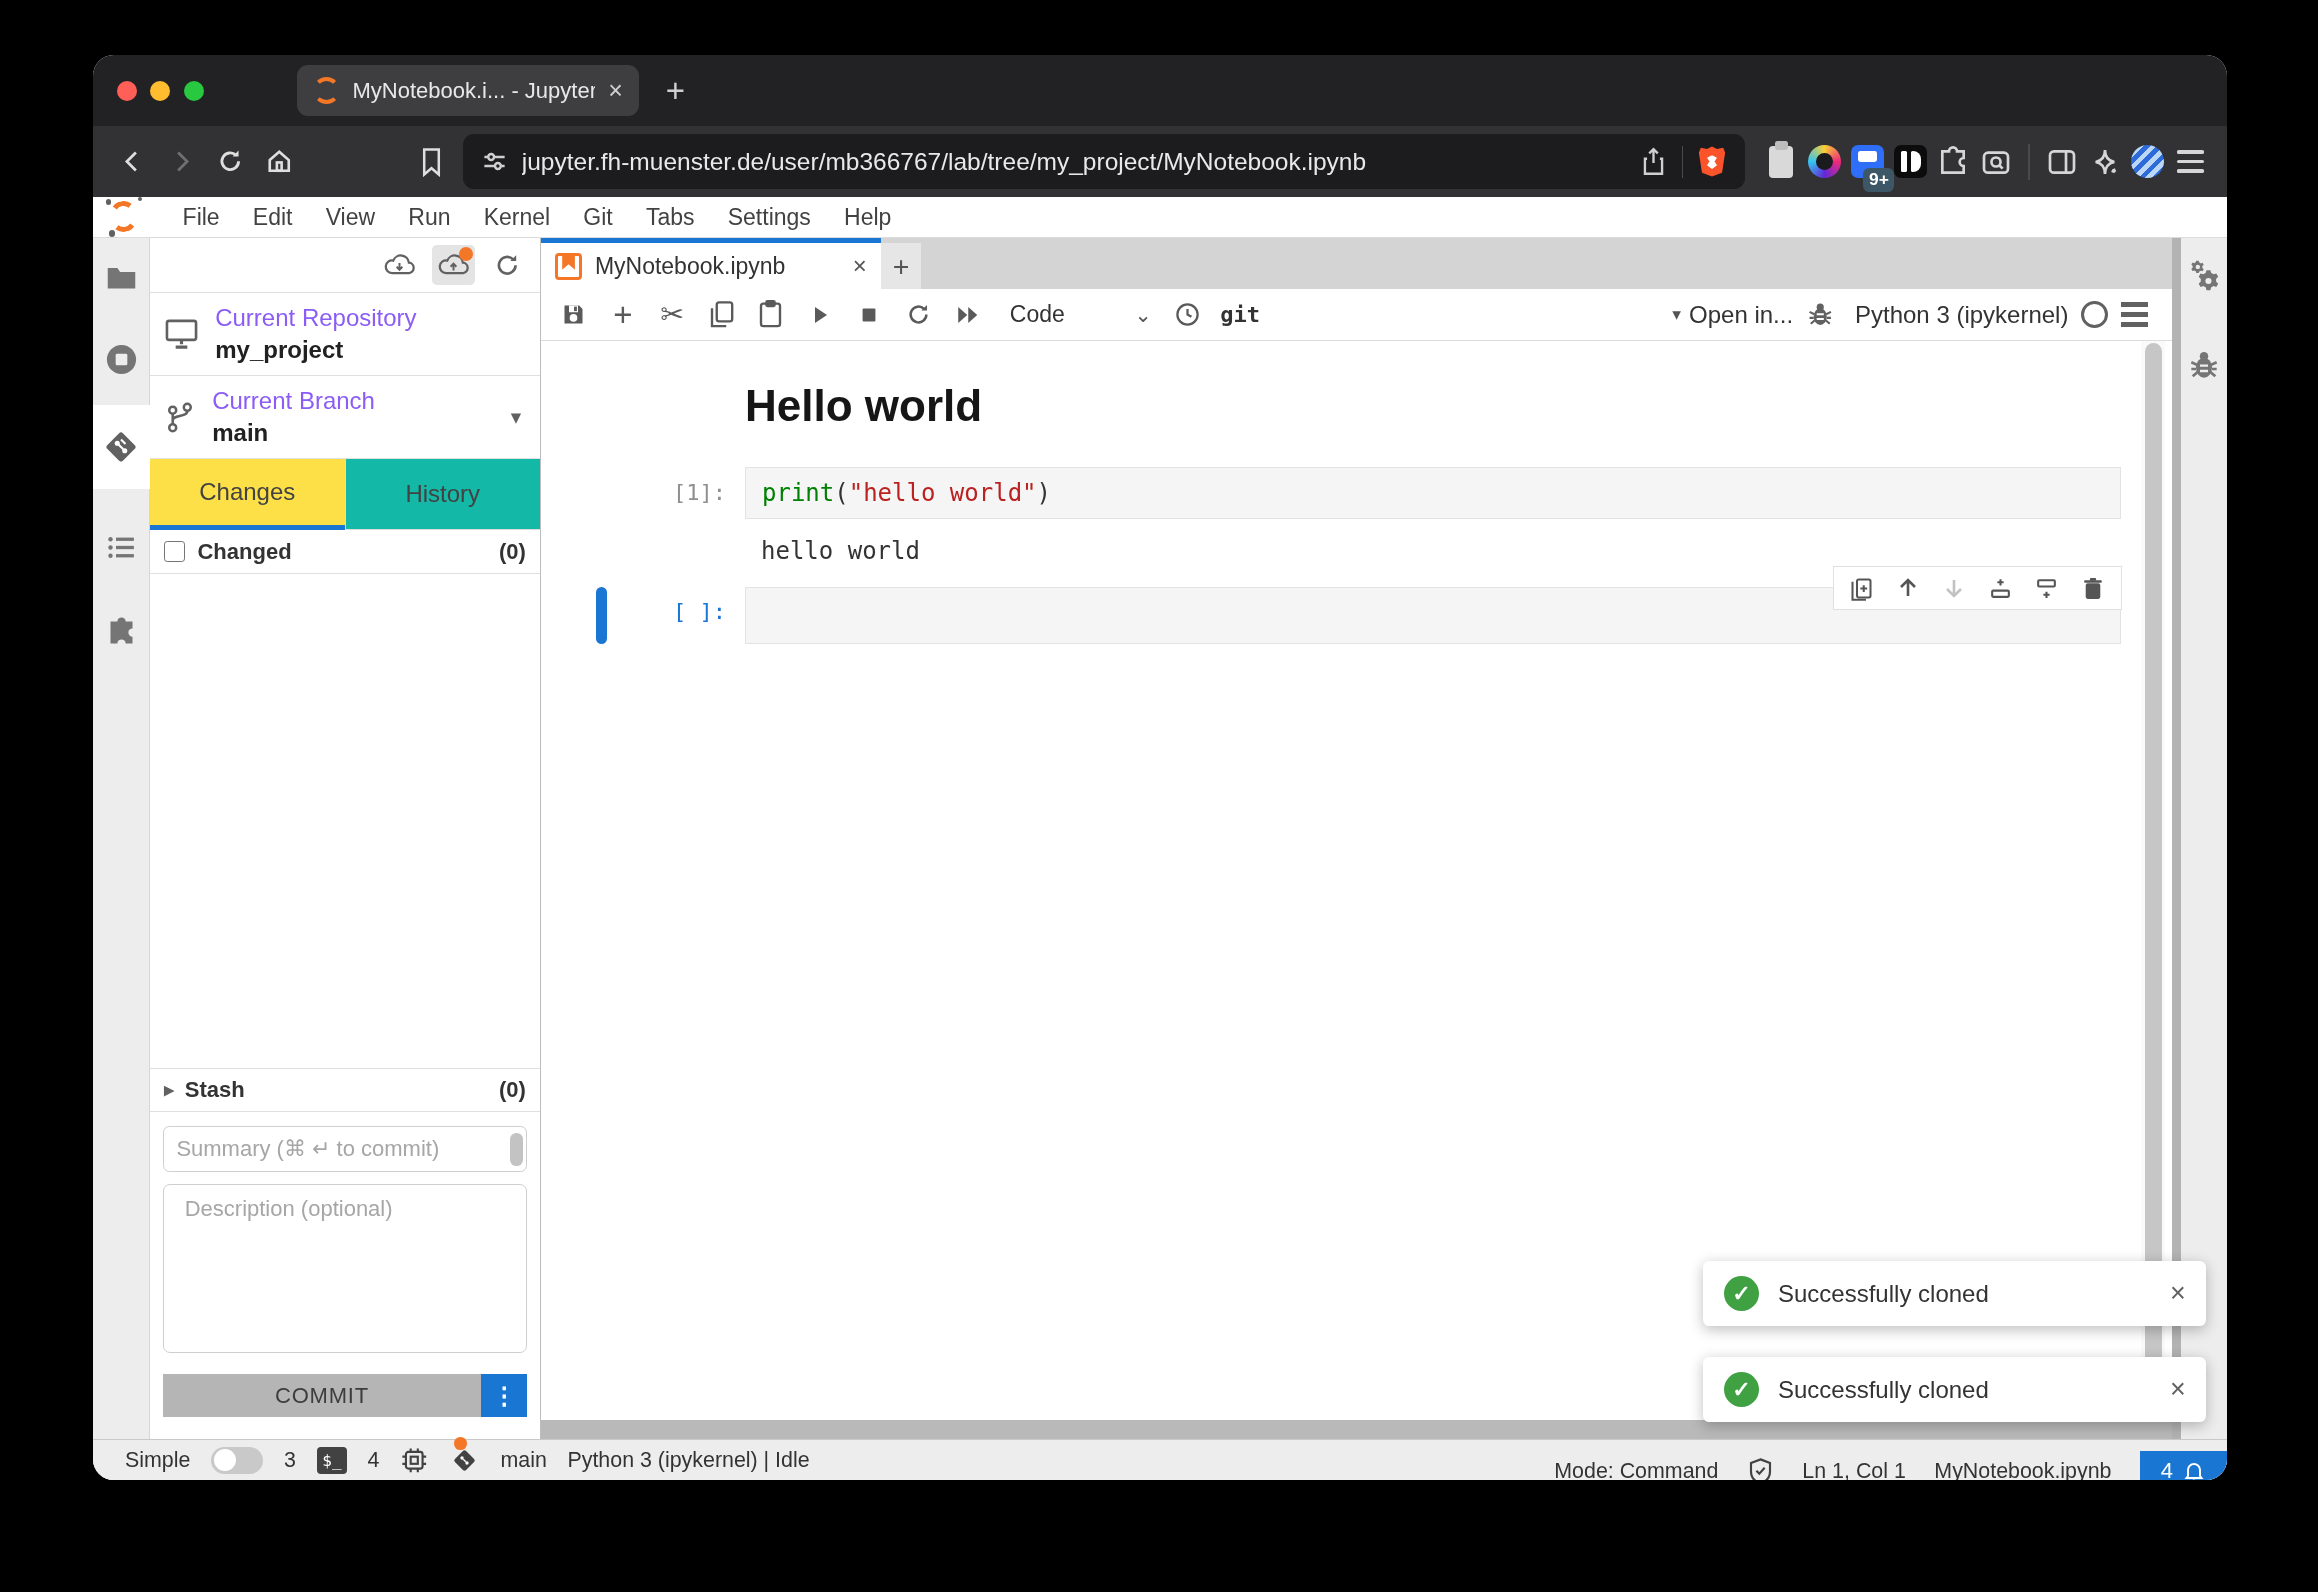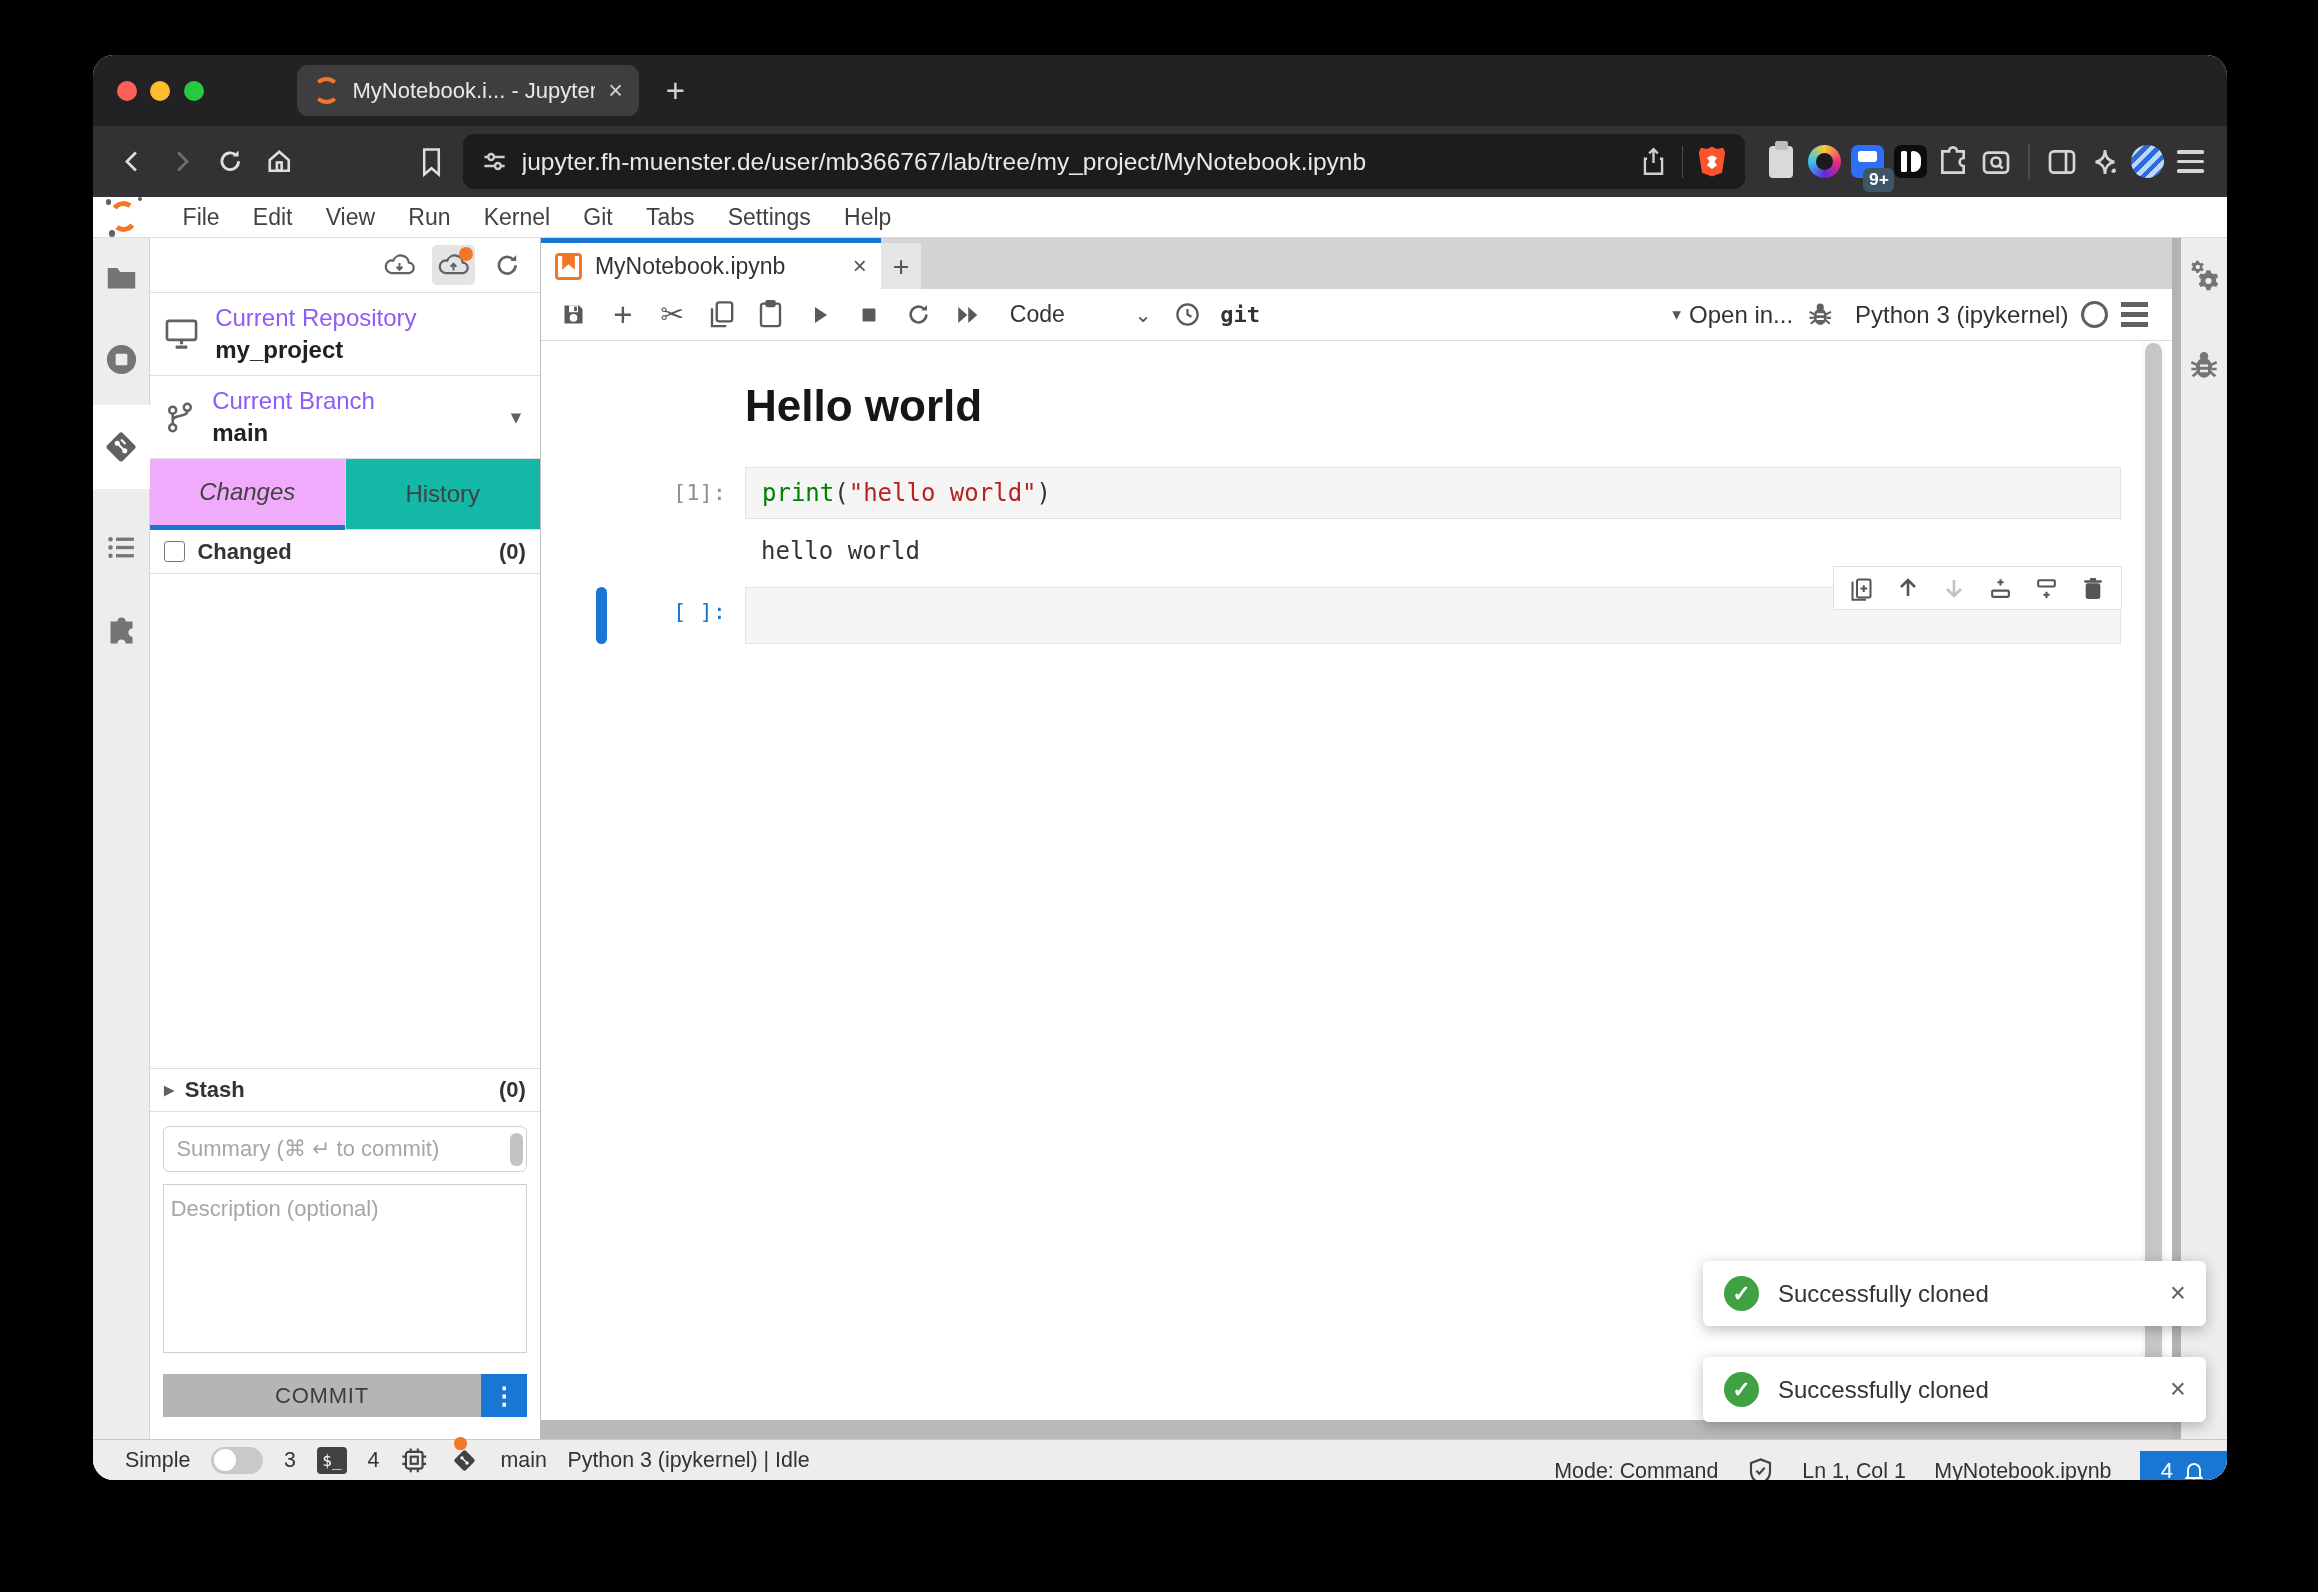--- a/index.html
+++ b/index.html
@@ -81,37 +81,37 @@
   .gp-btn { width:43px; height:40px; display:flex; align-items:center; justify-content:center; color:#616161; position:relative;}
   .gp-btn.hl { background:#e4e4e4; border-radius:4.7px; }
   .gp-dot { position:absolute; right:1.6px; top:1.6px; width:14.2px; height:14.2px; border-radius:50%; background:#f37726; }
   .gp-row { display:flex; align-items:center; padding:11px 14.2px; border-bottom:0.8px solid #e0e0e0; gap:16px;}
   .gp-row .lines { flex:1; }
   .gp-label { font-size:24px; color:#8b5cf6; }
   .gp-value { font-size:24px; font-weight:bold; color:#212121; margin-top:4px;}
   .gp-caret { color:#616161; font-size:20.6px; padding-right:4.7px;}
   .gp-tabs { display:flex; height:71px; flex:none; }
   .gp-tab { flex:1; display:flex; align-items:center; justify-content:center; font-size:24px; color:#424242;}
-  .gp-tab.active { background:#f0abfc; border-bottom:5.5px solid #1976d2;font-style:italic; }
+  .gp-tab.active { background:#fde047; border-bottom:5.5px solid #1976d2; }
   .gp-tab.inactive { background:#14b8a6; border-left:0.8px solid #dcdcdc; border-bottom:0.8px solid #dcdcdc;}
   .gp-changed { display:flex; align-items:center; height:44px; padding:0 14.2px; gap:12.7px;
                 border-bottom:0.8px solid #e0e0e0; font-weight:bold; font-size:22px; color:#333;}
   .checkbox { width:20.6px; height:20.6px; border:1.6px solid #757575; border-radius:3.2px; background:#fff;}
   .gp-count { margin-left:auto; font-weight:bold; }
   .gp-spacer { flex:1; }
   .gp-stash { display:flex; align-items:center; height:44px; padding:0 14.2px; gap:11px;
               border-top:0.8px solid #e0e0e0; border-bottom:0.8px solid #e0e0e0; font-weight:bold; color:#333;}
   .stash-caret { color:#616161; font-size:19px; }
   .gp-summary { margin:14.2px 12.7px 0 12.7px; height:46px; border:1.6px solid #cfcfcf; border-radius:6.3px;
                 display:flex; align-items:center; padding:0 12.7px; position:relative;}
   .gp-summary input { border:none; outline:none; width:100%; font-size:22px; color:#333;
                       font-family:"Liberation Sans",sans-serif; background:transparent;}
   .gp-summary input::placeholder { color:#a6a6a6; }
   .sum-scroll { position:absolute; right:3.2px; top:6.3px; width:12.7px; height:33px; background:#c3c3c3; border-radius:6.3px;}
-  .gp-desc { margin:12.7px 12.7px 0 12.7px; height:169px; border:1.6px solid #cfcfcf; border-radius:0; padding:11px 7px;}
+  .gp-desc { margin:12.7px 12.7px 0 12.7px; height:169px; border:1.6px solid #cfcfcf; border-radius:7px; padding:11px 21px;}
   .gp-desc textarea { border:none; outline:none; resize:none; width:100%; height:100%; font-size:22px;
                       font-family:"Liberation Sans",sans-serif; color:#333; background:transparent;}
   .gp-desc textarea::placeholder { color:#a6a6a6; }
   .gp-commitrow { margin:20.6px 12.7px 22px 12.7px; height:43px; display:flex; }
   .commit-btn { flex:1; background:#b5b5b5; color:#3d3d3d; display:flex; align-items:center;
                 justify-content:center; font-size:22px; letter-spacing:0.8px; }
   .commit-kebab { width:46px; background:#1976d2; color:#fff; display:flex; align-items:center;
                   justify-content:center; font-size:24px; font-weight:bold; }
 
   

